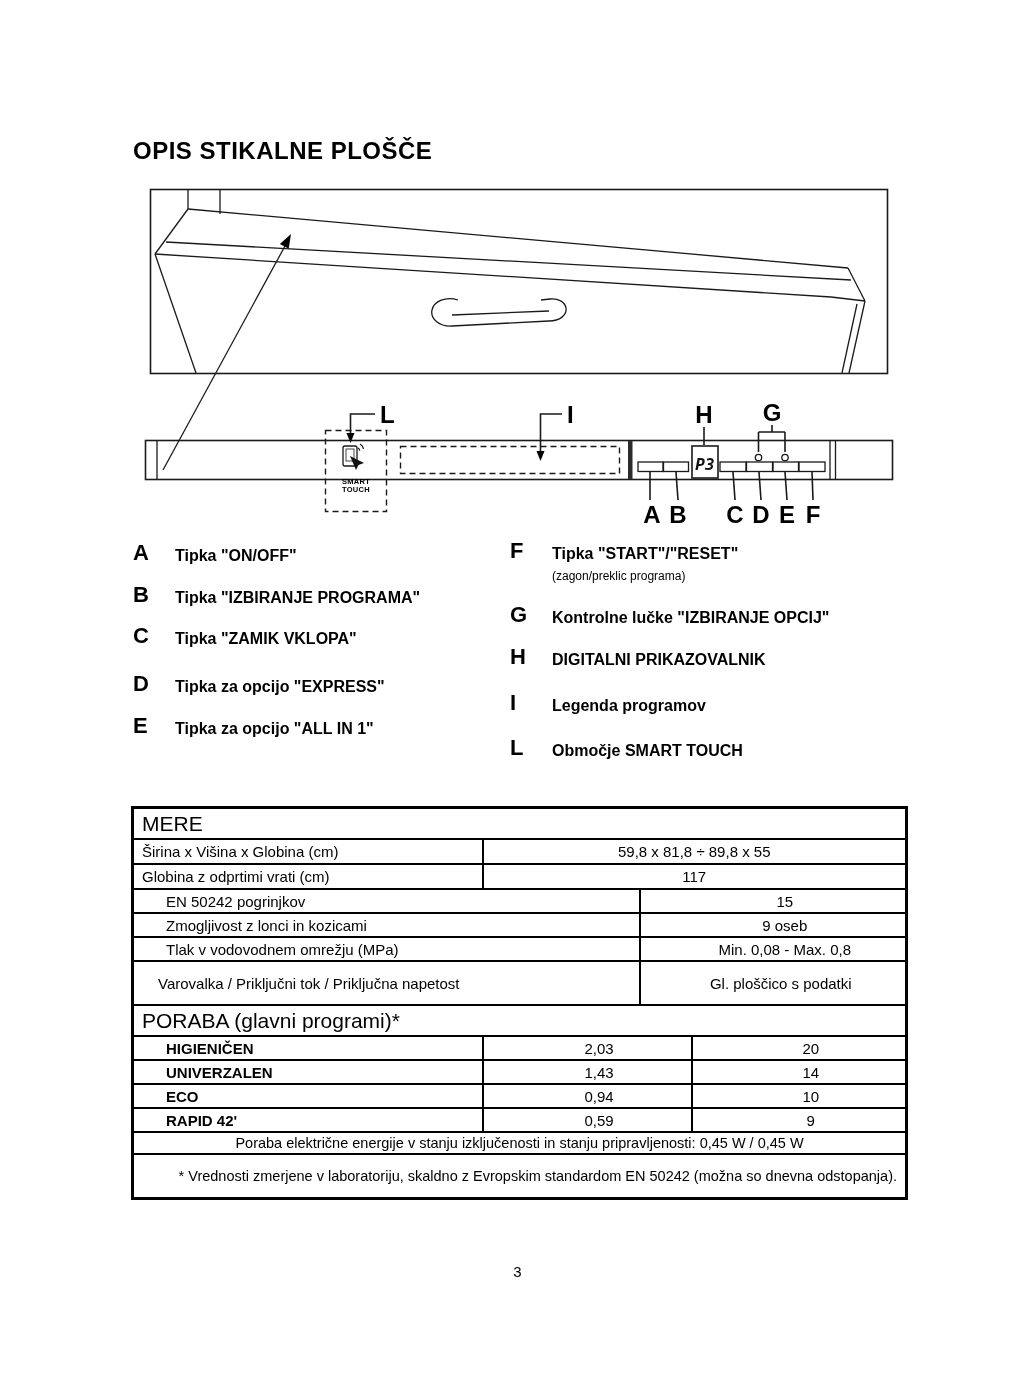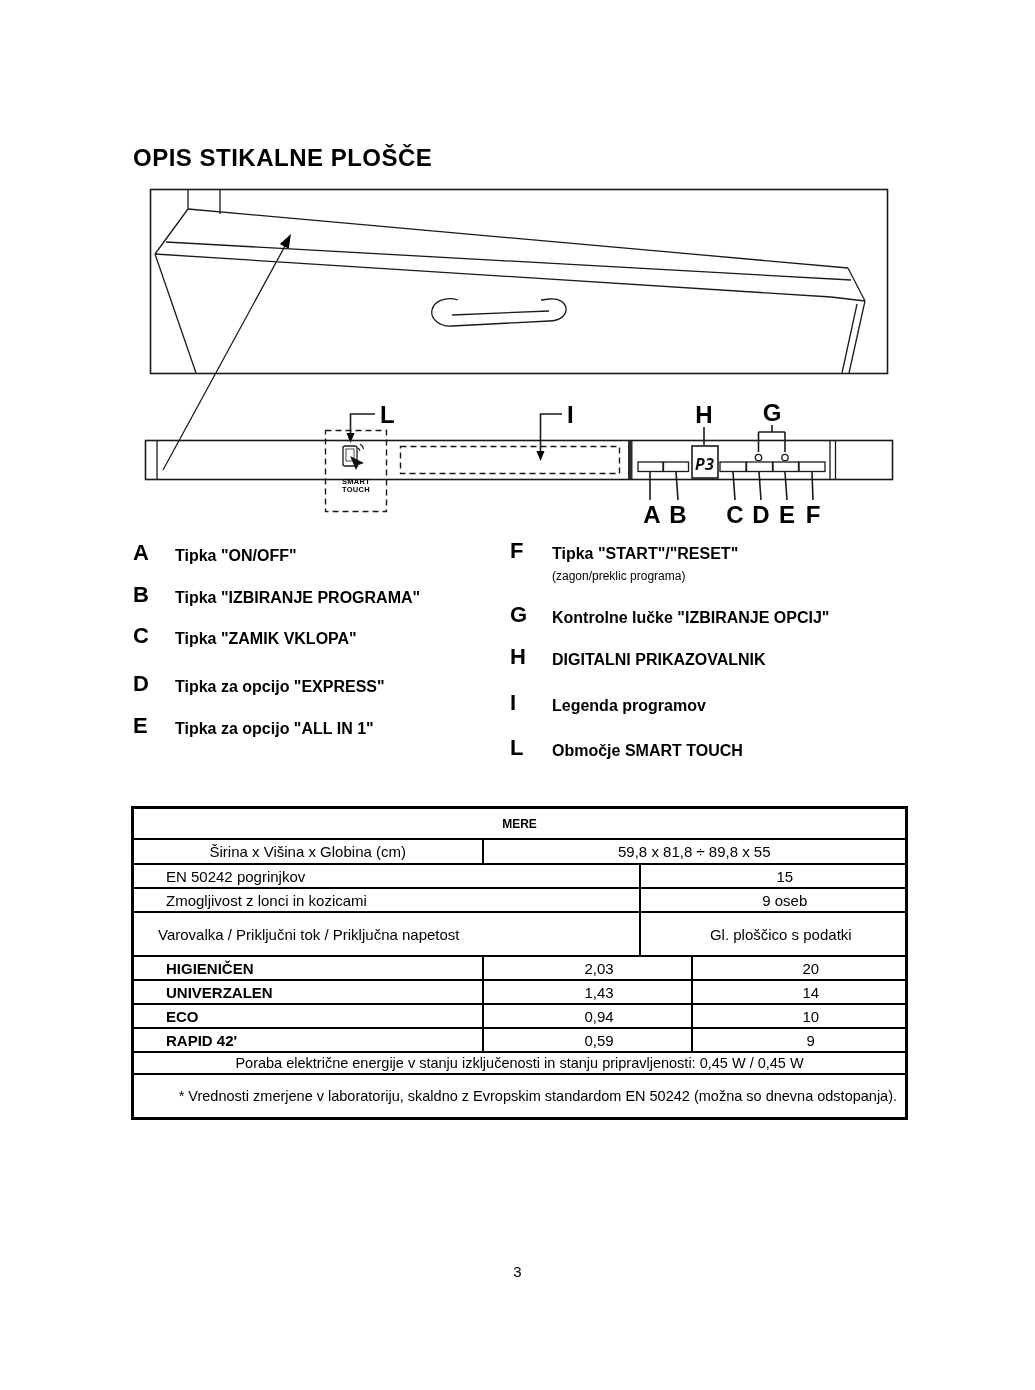--- a/index.html
+++ b/index.html
@@ -2,21 +2,21 @@
 <html><head>
 <meta charset="utf-8">
 <style>
   html,body{margin:0;padding:0;}
   body{
     width:1035px;height:1390px;position:relative;background:#ffffff;
     font-family:"Liberation Sans",sans-serif;color:#000;
     -webkit-font-smoothing:antialiased;
   }
   .page-title{
-    position:absolute;left:133px;top:144px;margin:0;
+    position:absolute;left:133px;top:137px;margin:0;
     font-size:24px;font-weight:bold;letter-spacing:0.5px;
   }
   
   .figure-svg{position:absolute;left:0;top:180px;}
   .hair{stroke:#1a1a1a;stroke-width:1.3;fill:none;}
   .hair2{stroke:#1a1a1a;stroke-width:1.6;fill:none;}
   .dash{stroke:#1a1a1a;stroke-width:1.4;fill:none;stroke-dasharray:6 4;}
   .callout{font-size:24px;font-weight:bold;fill:#000;}
   .st-text{font-size:7.5px;font-weight:bold;fill:#000;letter-spacing:0.3px;}
   .seg{font-family:"DejaVu Sans Mono",monospace;font-style:italic;font-weight:bold;font-size:16px;fill:#111;}
@@ -27,31 +27,31 @@
   .legend-sub{font-size:12px;font-weight:normal;}
   
   table.spec{
     position:absolute;left:131px;top:806px;width:774px;
     border-collapse:collapse;table-layout:fixed;
     font-size:15px;
   }
   table.spec{border:3px solid #000;}
   table.spec td{border:2px solid #000;padding:0 8px;overflow:hidden;white-space:nowrap;}
   td.sec-hdr{
-    text-align:center;font-weight:bold;font-size:12px;
+    text-align:left;font-weight:normal;font-size:21px;
     border-top:3px solid #000;border-bottom:3px solid #000;
     height:29px;
   }
   td.lbl{text-align:left;}
   td.val{text-align:center;}
   td.colhdr{text-align:center;font-weight:bold;}
   td.prog{font-weight:bold;}
   td.note-c{text-align:center;font-size:14.5px;white-space:nowrap;}
   td.note-l{text-align:right;font-size:14.5px;white-space:normal;line-height:19px;padding:2px 8px;}
-  tr.r25 td{height:23px;text-align:center;}
+  tr.r25 td{height:23px;}
   tr.r24 td{height:22px;padding-left:32px;}
   tr.r44 td{height:42px;padding-left:24px;}
   tr.r22 td{height:20px;}
   .page-num{position:absolute;left:0;top:1263px;width:1035px;text-align:center;font-size:15px;}
 </style>
 </head>
 <body>
 
 <h1 class="page-title">OPIS STIKALNE PLOŠČE</h1>
 
@@ -207,32 +207,43 @@
       <col style="width:215px">
     </colgroup>
   <tbody>
       <tr>
     <td class="sec-hdr" colspan="4">MERE</td>
   </tr>
   <tr class="r25">
     <td class="lbl">Širina x Višina x Globina  (cm)</td>
     <td class="val" colspan="3">59,8 x 81,8 ÷ 89,8 x 55</td>
   </tr>
+  <tr class="r25">
+    <td class="lbl">Globina z odprtimi vrati  (cm)</td>
+    <td class="val" colspan="3">117</td>
+  </tr>
   <tr class="r24">
     <td class="lbl" colspan="2">EN 50242 pogrinjkov</td>
     <td class="val" colspan="2">15</td>
   </tr>
   <tr class="r24">
     <td class="lbl" colspan="2">Zmogljivost z lonci in kozicami</td>
     <td class="val" colspan="2">9 oseb</td>
+  </tr>
+  <tr class="r24">
+    <td class="lbl" colspan="2">Tlak v vodovodnem omrežju (MPa)</td>
+    <td class="val" colspan="2">Min. 0,08  - Max. 0,8</td>
   </tr>
   <tr class="r44">
     <td class="lbl" colspan="2">Varovalka / Priključni tok / Priključna napetost</td>
     <td class="val" colspan="2">Gl. ploščico s podatki</td>
   </tr>
+  <tr>
+    <td class="sec-hdr" colspan="4">PORABA (glavni programi)*</td>
+  </tr>
   <tr class="r24">
     <td class="prog">HIGIENIČEN</td>
     <td class="val" colspan="2">2,03</td>
     <td class="val">20</td>
   </tr>
   <tr class="r24">
     <td class="prog">UNIVERZALEN</td>
     <td class="val" colspan="2">1,43</td>
     <td class="val">14</td>
   </tr>

